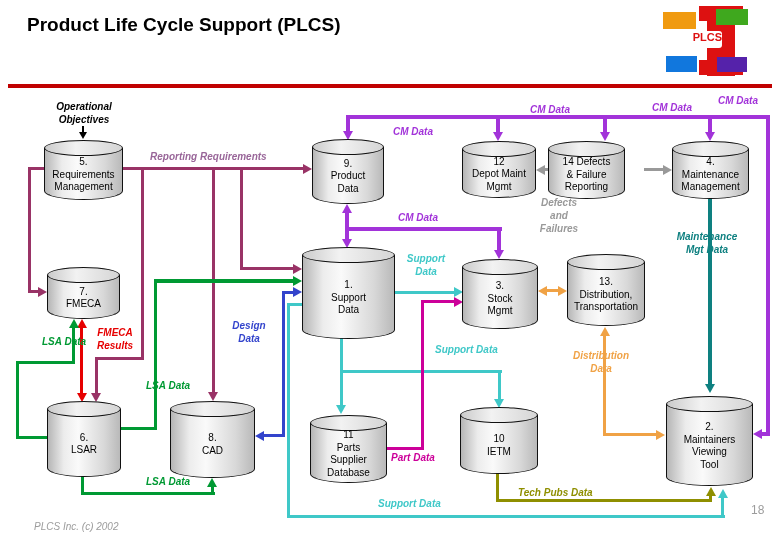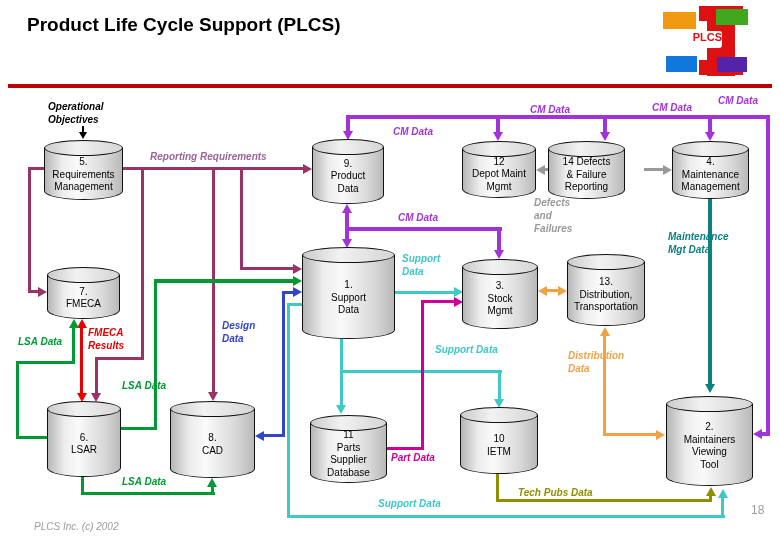--- a/index.html
+++ b/index.html
@@ -38,28 +38,28 @@
   .fl{position:absolute;left:0;top:0;width:0;height:0;overflow:visible;z-index:1;}
   .s{position:absolute;display:block;background:var(--c,#000);}
   .tri{position:absolute;display:block;width:0;height:0;border-style:solid;border-color:transparent;}
   .tri.r{border-width:5px 0 5px 9px;border-left-color:var(--c,#000);}
   .tri.l{border-width:5px 9px 5px 0;border-right-color:var(--c,#000);}
   .tri.u{border-width:0 5px 9px 5px;border-bottom-color:var(--c,#000);}
   .tri.d{border-width:9px 5px 0 5px;border-top-color:var(--c,#000);}
 
   
   .flbl{position:absolute;font-size:10px;font-style:italic;font-weight:bold;line-height:1.3;white-space:nowrap;z-index:6;}
-  .flbl.wrap{white-space:normal;text-align:left;}
+  .flbl.wrap{white-space:normal;text-align:center;}
   .c-black{color:#000;}
   .c-plum{color:var(--plumlight,#996699);}
   .c-purple{color:var(--purple,#A233D9);}
   .c-magenta{color:var(--magenta,#CC0099);}
   .c-cyan{color:var(--cyan,#3FC8C8);}
   .c-teal{color:var(--teal,#0E8080);}
-  .c-green{color:var(--green,#009933);}
+  .c-green{color:var(--green,#009933);margin-left:24px;}
   .c-red{color:var(--red,#E60000);}
   .c-navy{color:var(--navy,#3344CC);}
   .c-orange{color:var(--orange,#F0A245);}
   .c-olive{color:var(--olive,#8F8F00);}
   .c-gray{color:var(--gray,#999999);}
 
   .copyright{position:absolute;left:34px;top:521px;font-size:10px;font-style:italic;color:var(--graytext,#9C9C9C);}
   .pagenum{position:absolute;left:751px;top:503px;font-size:12px;color:var(--graytext,#9C9C9C);}
 </style>
 </head>

